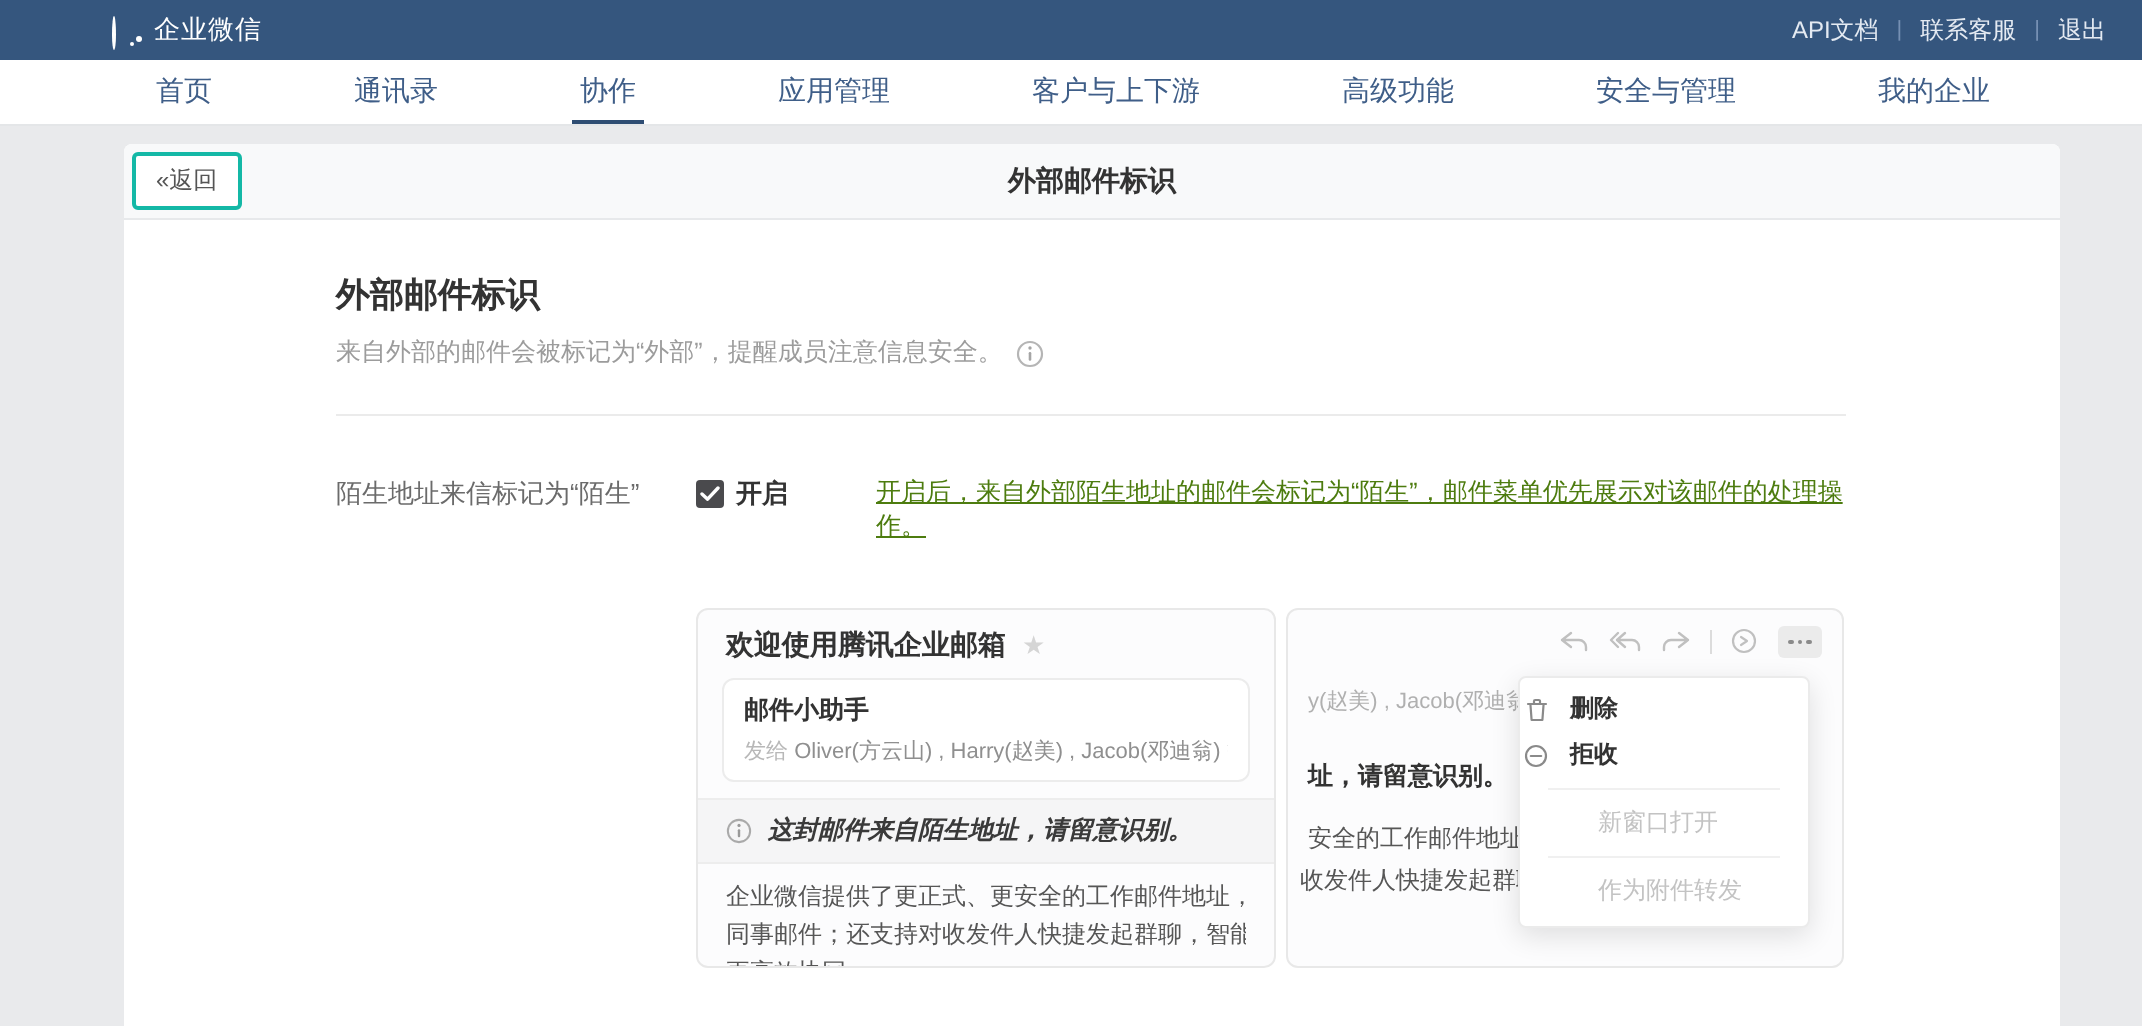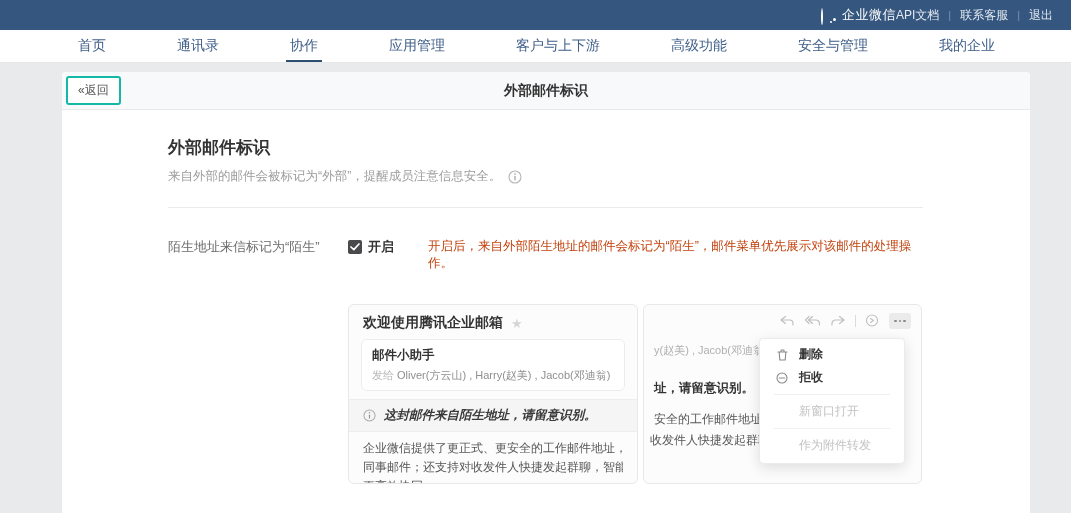--- a/index.html
+++ b/index.html
@@ -1,20 +1,20 @@
 <!DOCTYPE html>
 <html><head>
 <meta charset="utf-8">
 <style>
   * { margin:0; padding:0; box-sizing:border-box; }
   html,body { width:1071px; height:513px; overflow:hidden; }
   body { font-family:"Liberation Sans","DejaVu Sans",sans-serif; background:#e9eaec; position:relative; }
 
   
-  .topbar { height:30px; background:#35567e; display:flex; align-items:center; justify-content:flex-end; padding:0 18px 0 56px; }
+  .topbar { height:30px; background:#35567e; display:flex; align-items:center; justify-content:space-between; padding:0 18px 0 56px; }
   .brand { display:flex; align-items:center; color:#fff; font-size:13px; letter-spacing:.5px; }
   .brand-icon { width:16px; height:13px; margin-right:5px; position:relative; }
   .brand-icon .bubble { width:13px; height:11px; border:1.4px solid #fff; border-radius:50% 50% 50% 50%/55% 55% 45% 45%; }
   .brand-icon .dot1 { position:absolute; width:3px; height:3px; background:#fff; border-radius:50%; right:1px; bottom:1px; }
   .brand-icon .dot2 { position:absolute; width:2px; height:2px; background:#fff; border-radius:50%; right:5px; bottom:-1px; }
   .toplinks { display:flex; align-items:center; font-size:12px; color:#e4eaf2; }
   .toplinks a { color:#e4eaf2; text-decoration:none; cursor:pointer; }
   .tsep { color:#7690b3; margin:0 9px; font-size:11px; }
 
   
@@ -33,21 +33,21 @@
   .subtitle { margin-top:9px; font-size:12.5px; color:#9c9c9c; display:flex; align-items:center; gap:7px; }
   .info-ic { display:inline-flex; }
   .divider { height:1px; background:#ebebeb; margin-top:22px; }
 
   
   .setting-row { margin-top:30px; display:flex; align-items:flex-start; font-size:13px; }
   .setting-label { width:180px; color:#6b6b6b; flex:none; }
   .chk-group { display:flex; align-items:center; flex:none; cursor:pointer; }
   .chk { width:14px; height:14px; background:#4a4a4d; border-radius:2px; display:flex; align-items:center; justify-content:center; }
   .chk-label { margin-left:6px; color:#333; font-weight:bold; }
-  .setting-desc { margin-left:34px; color:#c2410c; font-size:12.5px; line-height:17px; }
+  .setting-desc { margin-left:44px; color:#4d7c0f; font-size:12.5px; line-height:17px;text-decoration:underline; }
 
   
   .cards { margin:32px 0 0 180px; display:flex; gap:5px; }
   .card { border:1px solid #e8e8e8; border-radius:6px; background:#fcfcfd; height:180px; position:relative; }
   .card.left { width:290px; overflow:hidden; }
   .card.right { width:279px; }
 
   .mail-subject { padding:9px 14px 6px; font-size:14px; font-weight:bold; color:#333; display:flex; align-items:center; gap:8px; }
   .star { color:#d5d5d5; font-size:13px; font-weight:normal; }
   .mail-box { margin:1px 12px; background:#fff; border:1px solid #ececec; border-radius:6px; padding:7px 10px; }
@@ -66,21 +66,21 @@
   .tb-sep { width:1px; height:12px; background:#dcdcdc; }
   .tb-more { width:22px; height:16px; background:#ebebeb; border-radius:3px; display:flex; align-items:center; justify-content:center; gap:2px; cursor:pointer; }
   .tb-more i { width:2.5px; height:2.5px; background:#8a8a8a; border-radius:50%; }
   .frag { position:absolute; white-space:nowrap; }
   .frag1 { top:38px; left:10px; font-size:11px; color:#b0b0b0; }
   .frag2 { top:75px; left:10px; font-size:12.5px; font-weight:bold; color:#333; }
   .frag3 { top:106px; left:10px; font-size:12px; color:#565656; }
   .frag4 { top:127px; left:6px; font-size:12px; color:#565656; }
 
   .ctx-menu { position:absolute; top:33px; left:115px; width:146px; background:#fff; border:1px solid #ebebeb; border-radius:4px; box-shadow:0 4px 14px rgba(0,0,0,.12); padding:4px 0 6px; z-index:5; }
-  .mi { height:23px; display:flex; align-items:center; font-size:12px; font-weight:bold; color:#333; cursor:pointer; padding-left:14px; }
+  .mi { height:23px; display:flex; align-items:center; font-size:12px; font-weight:bold; color:#333; cursor:pointer; }
   .mi .mic { width:16px; display:inline-flex; justify-content:center; margin-right:9px; }
   .mi.noicon { padding-left:39px; }
   .mi.disabled { color:#c3c3c3; font-weight:normal; cursor:default; }
   .mdiv { height:1px; background:#f0f0f0; margin:5px 14px; }
 
   svg { display:block; }
 </style>
 </head>
 <body>
 

